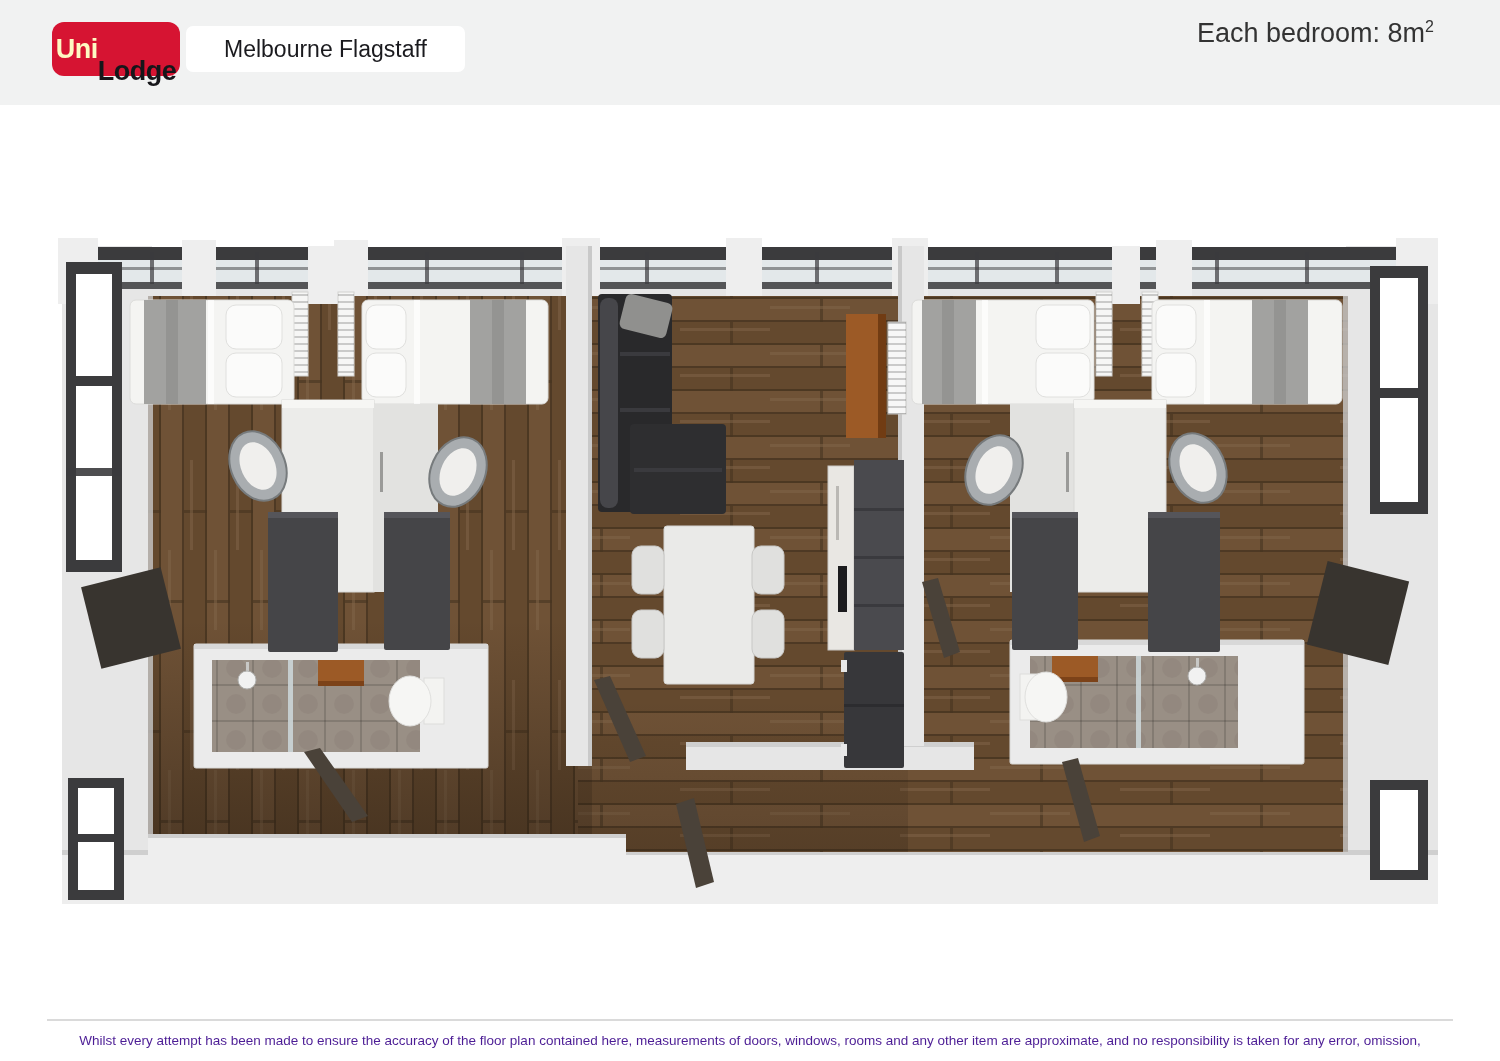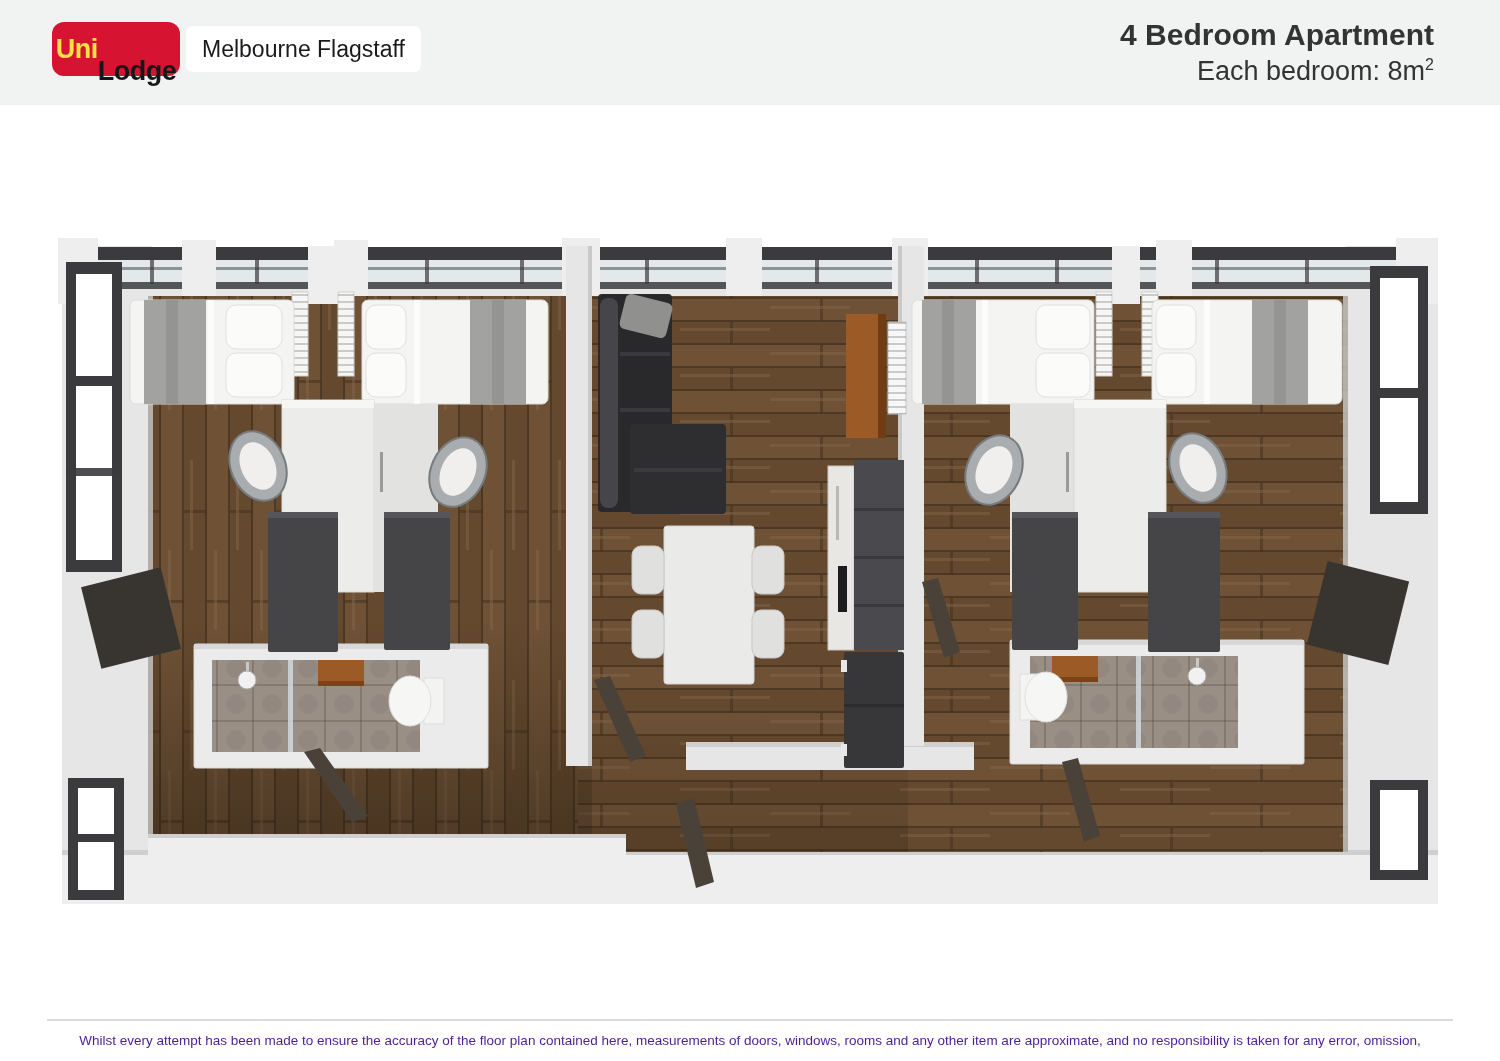--- a/index.html
+++ b/index.html
@@ -5,23 +5,23 @@
 <style>
   * { margin:0; padding:0; box-sizing:border-box; }
   html,body { background:#ffffff; font-family:"Liberation Sans", sans-serif; }
   .page { position:relative; width:1500px; height:1061px; background:#ffffff; overflow:hidden; margin:0 auto; }
 
   
   .header { position:absolute; top:0; left:0; width:100%; height:105px; background:var(--header_bg,#f1f2f2); }
   .logo { position:absolute; left:52px; top:22px; width:128px; height:54px; background:var(--brand_red,#d61432);
           border-radius:12px; display:flex; align-items:center; justify-content:center;
           font-weight:bold; font-size:27px; letter-spacing:-0.5px; }
-  .logo .uni { color:#fde047; }
+  .logo .uni { color:#fef9c3; }
   .logo .lodge { color:#16161a;margin-top:44px; }
-  .chip { position:absolute; left:186px; top:26px; height:46px; padding:0 16px; background:#ffffff;
+  .chip { position:absolute; left:186px; top:26px; height:46px; padding:0 38px; background:#ffffff;
           border-radius:7px; display:flex; align-items:center; font-size:23px; color:#1a1a1e; white-space:nowrap; }
   .head-right { position:absolute; right:66px; top:16px; text-align:right; color:var(--text_dark,#333333); line-height:1.28; }
   .plan-title { font-size:30px; font-weight:bold; }
   .plan-sub { font-size:27px; font-weight:400; }
   .plan-sub sup { font-size:16px; }
 
   
   .plan-svg { position:absolute; left:0; top:0; width:1500px; height:1061px; }
 
   
@@ -241,21 +241,20 @@
 
   <header class="header">
     <div class="logo">
         <span class="uni">Uni</span>
         <span class="lodge">Lodge</span>
       </div>
     <div class="chip">
       <span>Melbourne Flagstaff</span>
     </div>
     <div class="head-right">
-      <div class="plan-title">4 Bedroom Apartment</div>
       <div class="plan-sub"><span>Each bedroom: 8m</span><sup>2</sup></div>
     </div>
   </header>
 
   <footer class="footer">
     <div class="rule"></div>
     <p class="disclaimer"><span>Whilst every attempt has been made to ensure the accuracy of the floor plan contained here, measurements of doors, windows, rooms and any other item are approximate, and no responsibility is taken for any error, omission,</span><br></p>
   </footer>
 
 </div>

